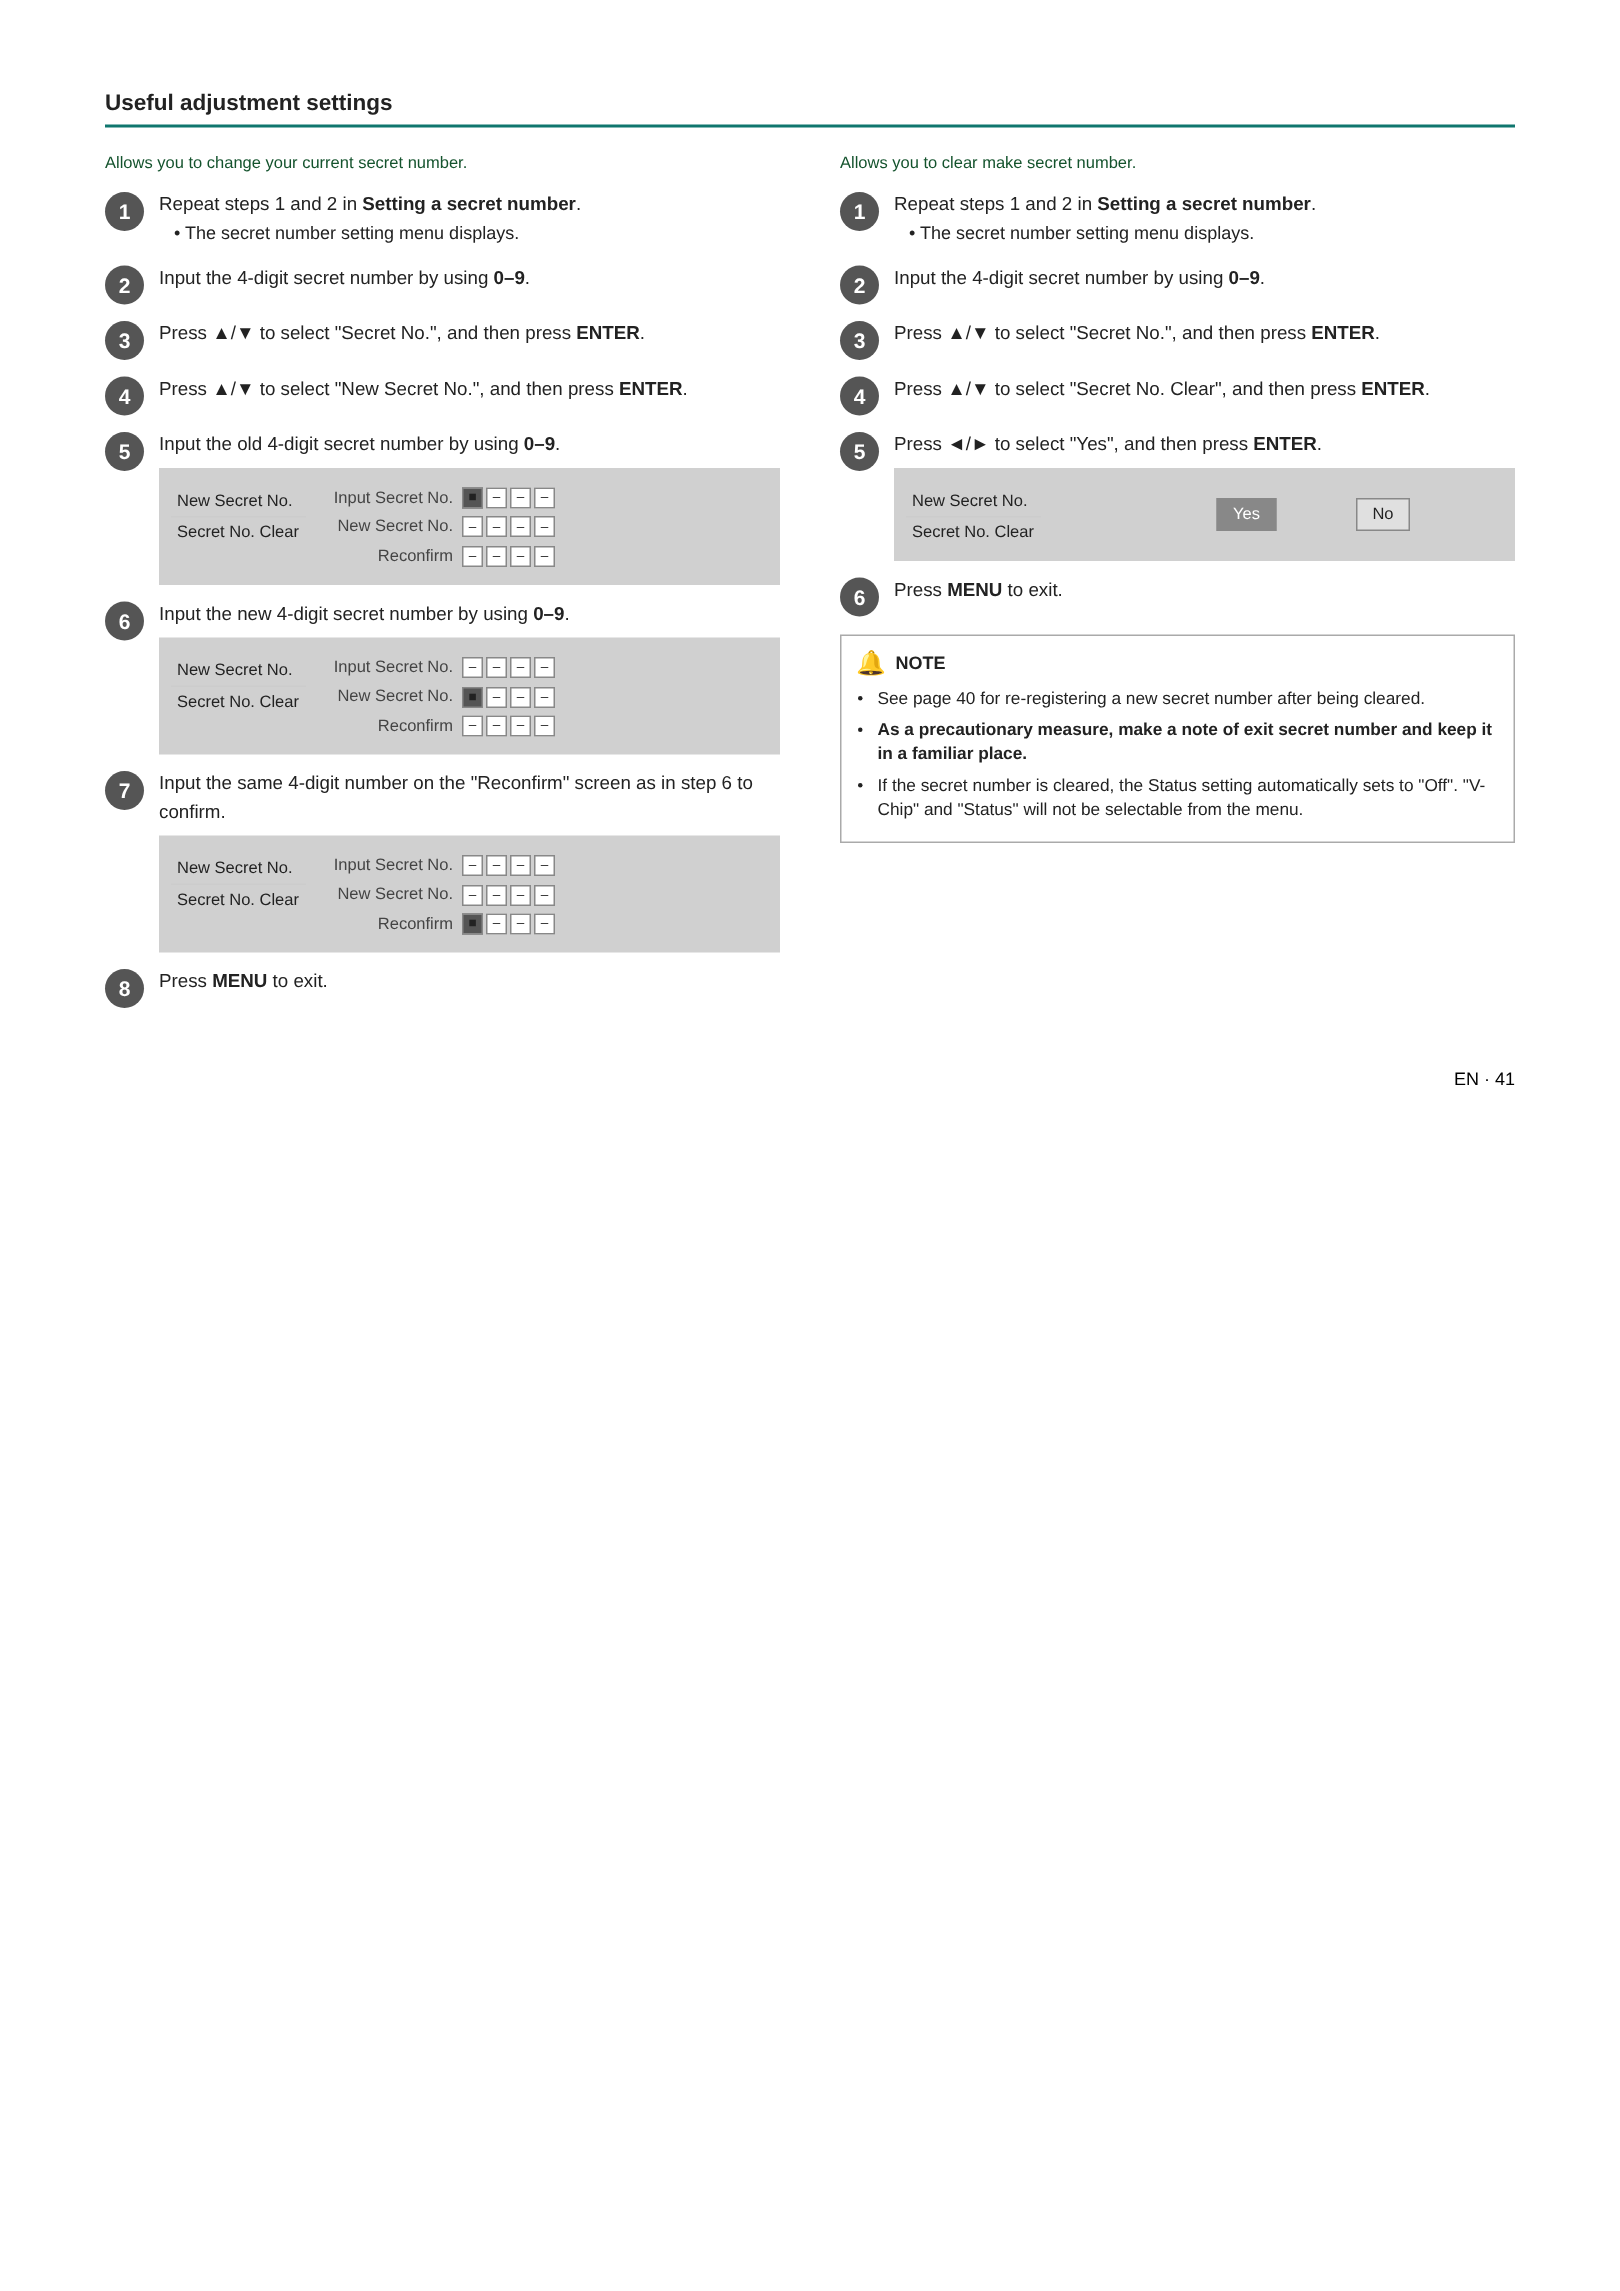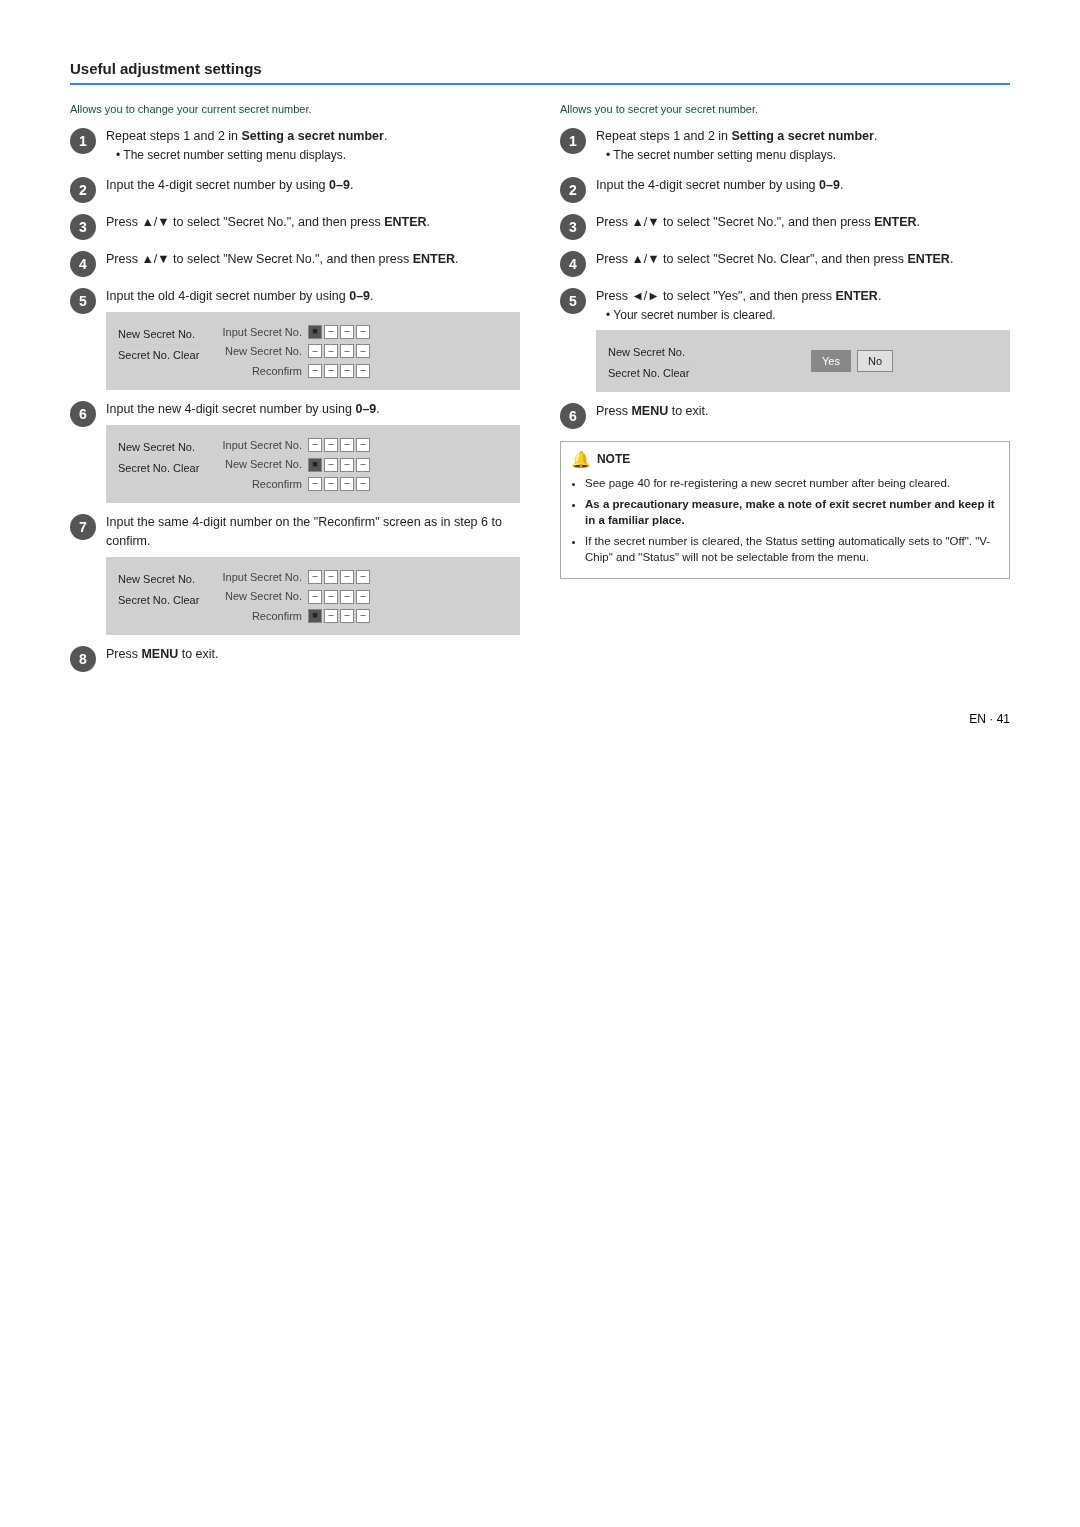--- a/index.html
+++ b/index.html
@@ -9,21 +9,21 @@
       font-size: 13px;
       color: #222;
       width: 1080px;
       min-height: 1527px;
       padding: 60px 70px 60px 70px;
     }
 
     .page-title {
       font-size: 15px;
       font-weight: bold;
-      border-bottom: 2px solid #3b82f6;
+      border-bottom: 2px solid #0f766e;
       padding-bottom: 6px;
       margin-bottom: 18px;
     }
 
     .two-col {
       display: flex;
       gap: 40px;
     }
 
     .col {
@@ -145,20 +145,21 @@
       gap: 6px;
       margin-top: 8px;
       justify-content: center;
     }
 
     .yn-btn {
       border: 1px solid #888;
       padding: 2px 10px;
       font-size: 11px;
       background: #e0e0e0;
+      margin-left: 47px;
     }
 
     .yn-btn.selected {
       background: #888;
       color: #fff;
     }
 
     
     .note-section {
       margin-top: 12px;
@@ -387,21 +388,21 @@
 
     <div class="step-row">
       <div class="step-num">8</div>
       <div class="step-content">
         Press <b>MENU</b> to exit.
       </div>
     </div>
   </div>
 
   <div class="col">
-    <div class="section-desc">Allows you to secret your secret number.</div>
+    <div class="section-desc">Allows you to clear make secret number.</div>
 
     <div class="step-row">
       <div class="step-num">1</div>
       <div class="step-content">
         Repeat steps 1 and 2 in <b>Setting a secret number</b>.
         <div class="bullet-item">The secret number setting menu displays.</div>
       </div>
     </div>
 
     <div class="step-row">
@@ -422,21 +423,20 @@
       <div class="step-num">4</div>
       <div class="step-content">
         Press ▲/▼ to select "Secret No. Clear", and then press <b>ENTER</b>.
       </div>
     </div>
 
     <div class="step-row">
       <div class="step-num">5</div>
       <div class="step-content">
         Press ◄/► to select "Yes", and then press <b>ENTER</b>.
-        <div class="bullet-item">Your secret number is cleared.</div>
         <div class="screen-wrapper">
           <div class="screen-inner">
             <div class="screen-left">
               <div class="menu-row">New Secret No.</div>
               <div class="menu-row">Secret No. Clear</div>
             </div>
             <div class="screen-right">
               <div class="yn-row">
                 <div class="yn-btn selected">Yes</div>
                 <div class="yn-btn">No</div>

